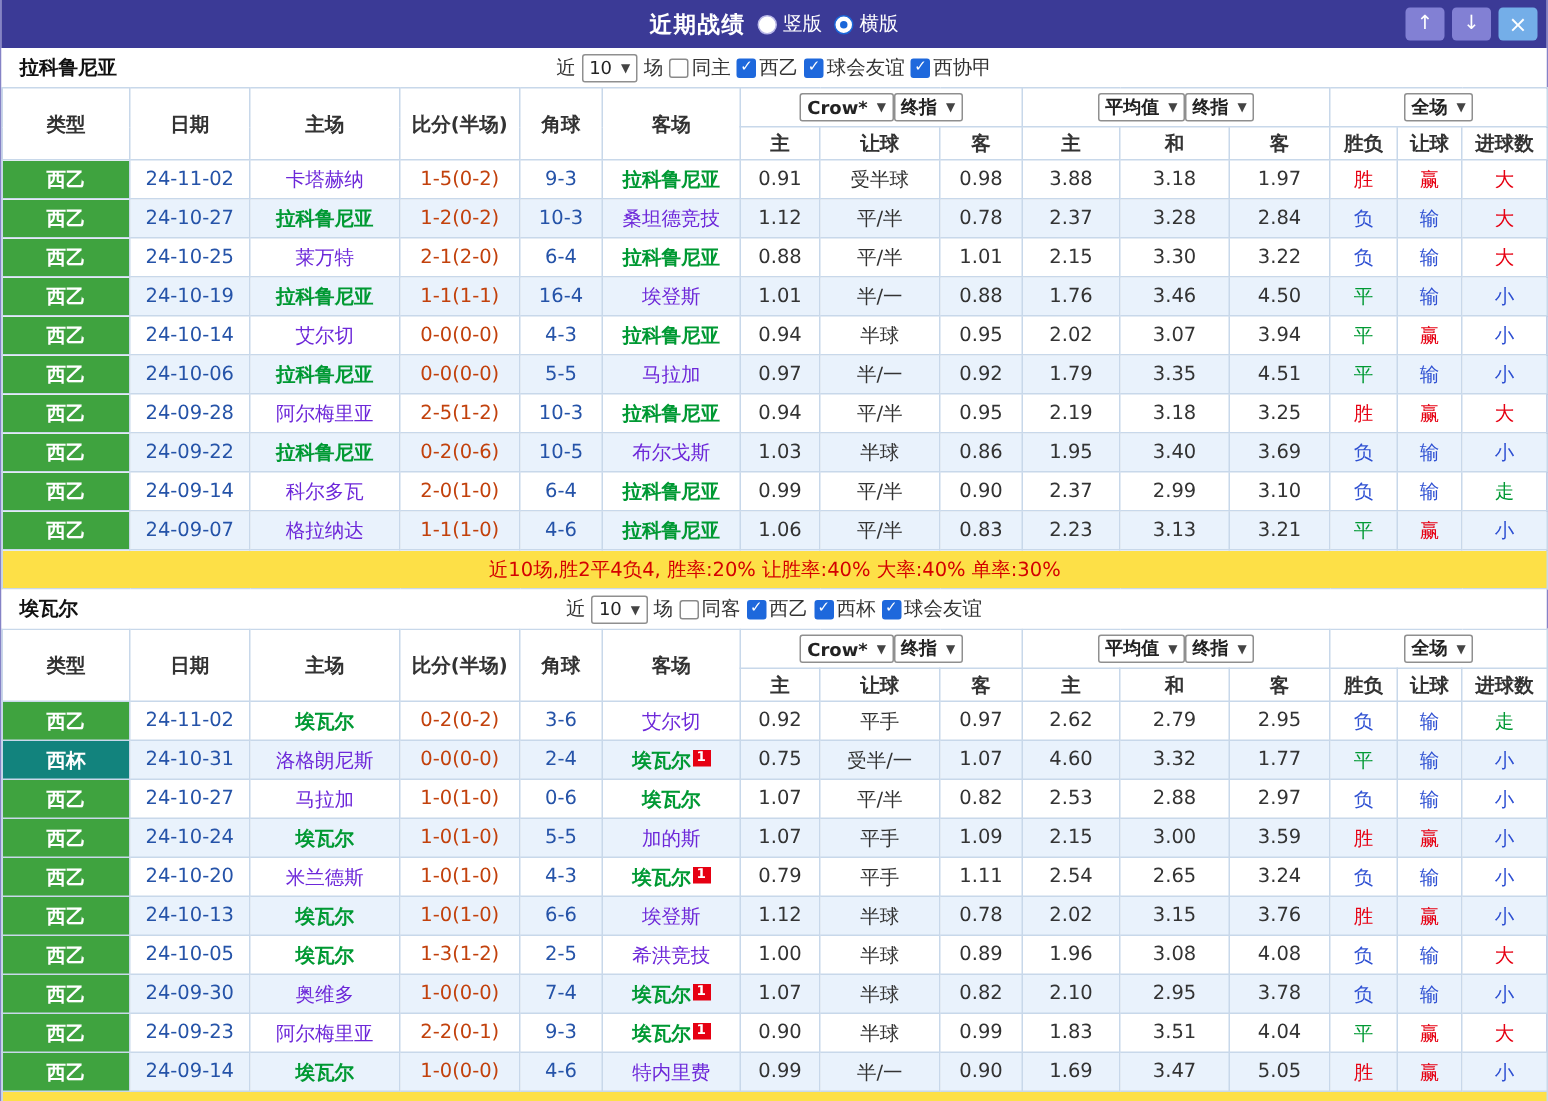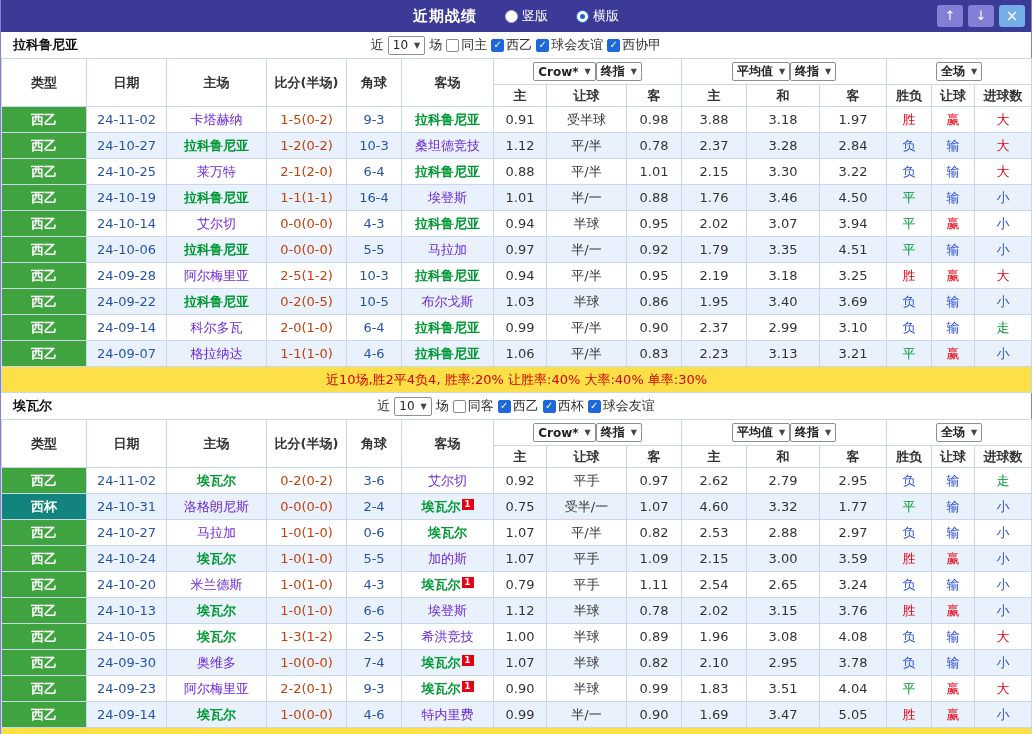--- a/index.html
+++ b/index.html
@@ -1,20 +1,20 @@
 <!DOCTYPE html>
 <html><head>
 <meta charset="utf-8">
 <style>
   html,body{margin:0;padding:0}
   body{width:1032px;background:#fff;font-family:"DejaVu Sans","Liberation Sans",sans-serif;font-size:13px;color:#333}
   .page{width:1032px;box-sizing:border-box;border:1px solid #8583c6;border-top:none}
   
   .titlebar{height:32px;background:#3b3a96;position:relative;display:flex;align-items:center;justify-content:center;color:#fff}
-  .tb-center{display:flex;align-items:center;gap:28px}
+  .tb-center{display:flex;align-items:center;gap:8px}
   .tb-title{font-weight:bold;font-size:15px;letter-spacing:1px}
   .radio-opt{display:inline-flex;align-items:center;gap:4px;cursor:pointer;font-size:13px}
   .rdot{width:13px;height:13px;border-radius:50%;background:#fff;border:1px solid #b9b8e8;position:relative;box-sizing:border-box}
   .rdot.on{border-color:#1a66d9}
   .rdot.on::after{content:"";position:absolute;left:3px;top:3px;width:5px;height:5px;border-radius:50%;background:#1a66d9}
   .tb-btns{position:absolute;right:6px;top:5px;display:flex;gap:5px}
   .tb-btn{width:26px;height:22px;border:none;border-radius:3px;color:#fff;text-align:center;cursor:pointer;font-size:13px;line-height:22px;padding:0;font-family:inherit}
   .tb-btn.ud{background:#8280d4}
   .tb-btn.cl{background:#74aee8;font-size:15px}
   
@@ -288,21 +288,21 @@
             <td class="num">3.18</td>
             <td class="num">3.25</td>
             <td class="res c-red">胜</td>
             <td class="res c-red">赢</td>
             <td class="res c-red">大</td>
           </tr>
           <tr>
             <td class="type lg-green">西乙</td>
             <td class="date">24-09-22</td>
             <td class="team focus">拉科鲁尼亚</td>
-            <td class="score">0-2(0-5)</td>
+            <td class="score">0-2(0-6)</td>
             <td class="corner">10-5</td>
             <td class="team">布尔戈斯</td>
             <td class="num">1.03</td>
             <td class="num">半球</td>
             <td class="num">0.86</td>
             <td class="num">1.95</td>
             <td class="num">3.40</td>
             <td class="num">3.69</td>
             <td class="res c-blue">负</td>
             <td class="res c-blue">输</td>

